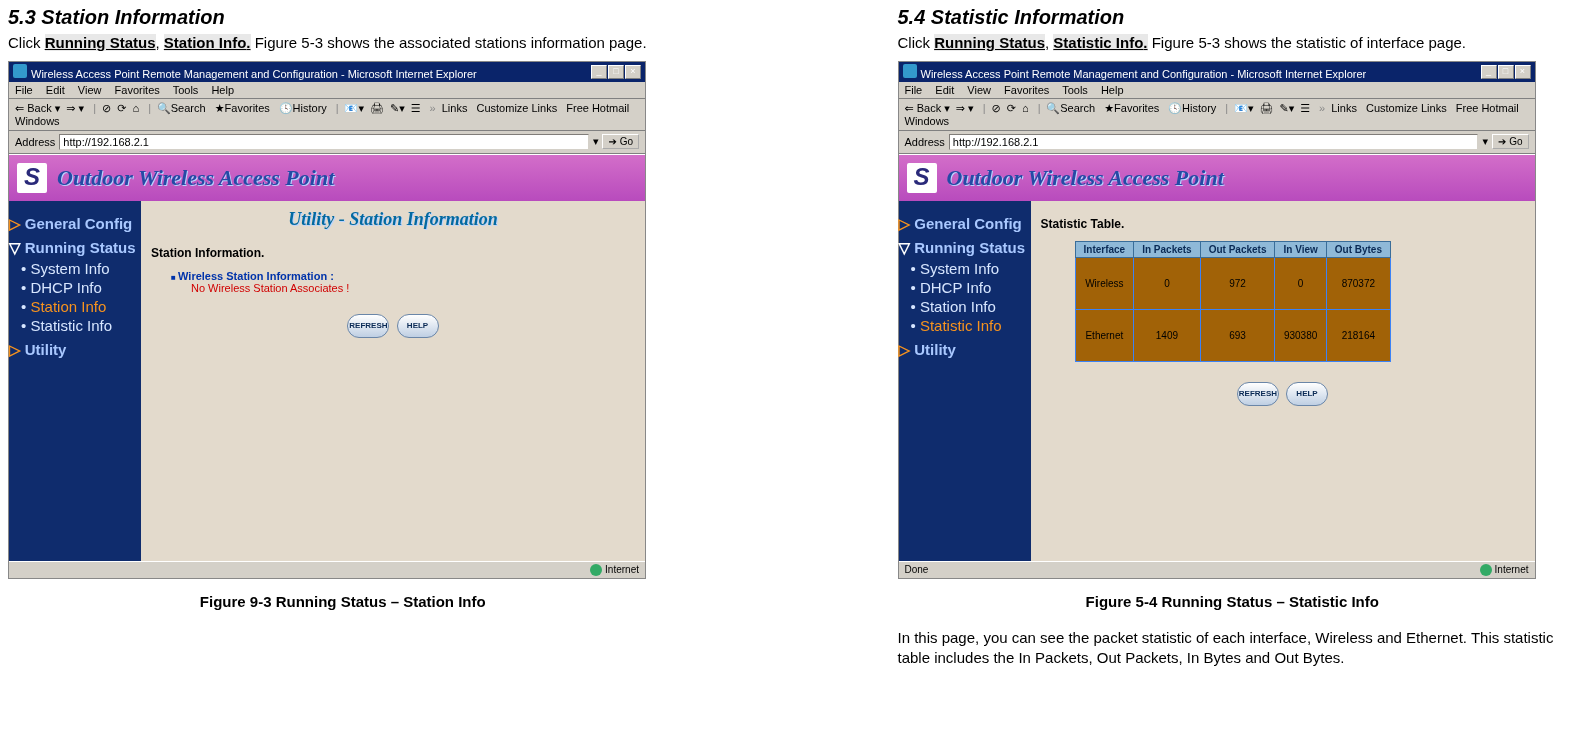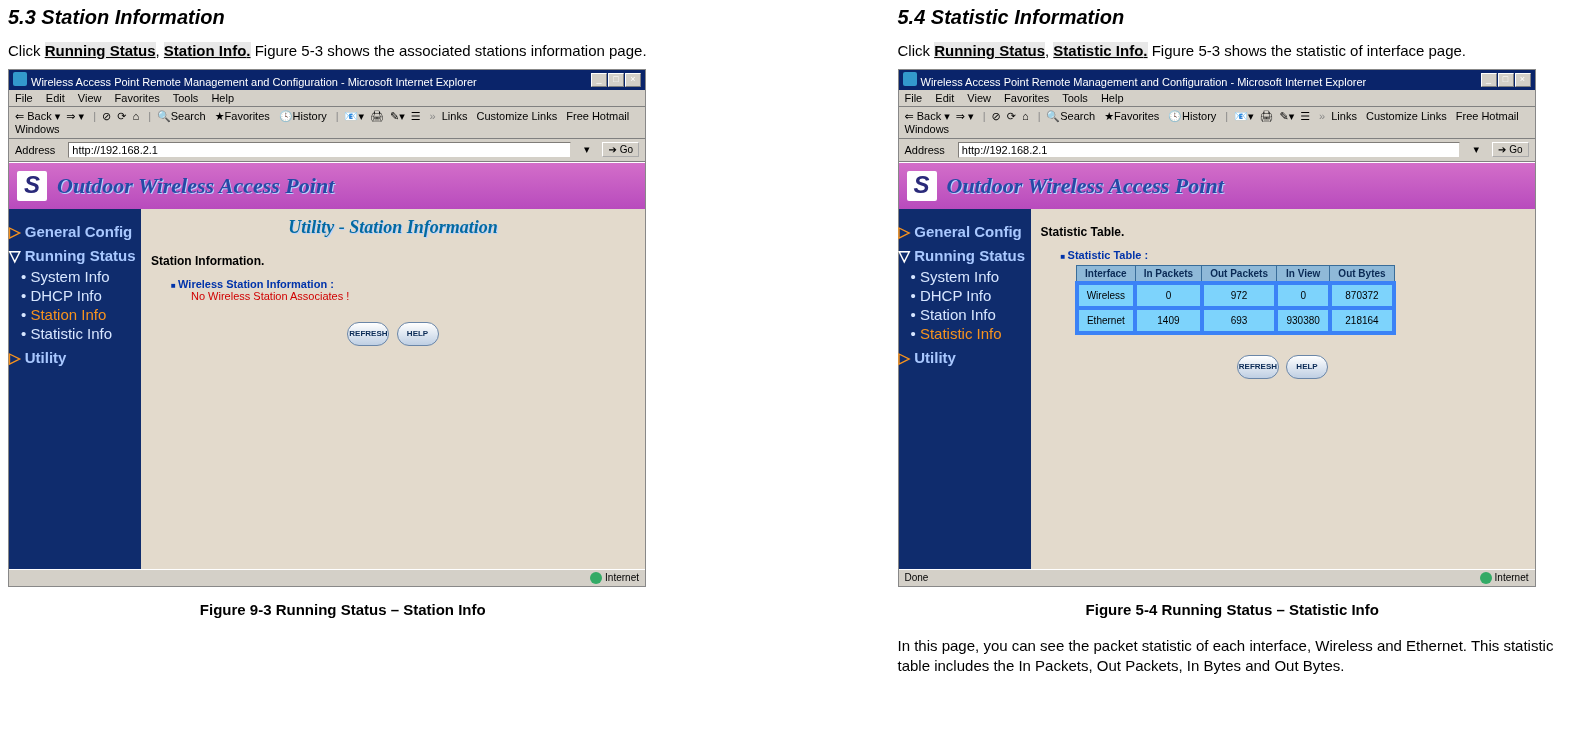--- a/index.html
+++ b/index.html
@@ -1,33 +1,33 @@
 <!DOCTYPE html>
 <html><head>
 <meta charset="utf-8">
 <style>
 body{font-family:Arial,Helvetica,sans-serif;margin:0;display:flex;gap:220px;padding:0 8px}
 .col{width:680px}
 h2{font-style:italic;font-weight:bold;font-size:20px;margin:6px 0 4px}
-.intro{font-size:15px;margin:12px 0 8px;line-height:1.3}
+.intro{font-size:15px;margin:4px 0 8px;line-height:1.3}
 .hl{background:#e8e8e8;font-weight:bold;text-decoration:underline}
 .caption{font-weight:bold;text-align:center;margin:14px 0 18px;font-size:15px}
 .desc{font-size:15px;line-height:1.35}
 
 
 .shot{width:636px;background:#e3dacc;border:1px solid #888;font-family:Tahoma,Arial,sans-serif;font-size:11px;color:#000}
 .titlebar{background:#0a246a;color:#fff;display:flex;align-items:center;padding:2px 4px;font-size:11px;justify-content:space-between}
 .titlebar .ticon{width:14px;height:14px;background:#39c;border-radius:2px;margin-right:4px;display:inline-block}
 .winbtns span{display:inline-block;width:14px;height:12px;background:#d4d0c8;border:1px solid #fff;border-right-color:#808080;border-bottom-color:#808080;margin-left:1px;font-size:9px;text-align:center;line-height:11px}
 .menubar{background:#d4d0c8;padding:2px 6px;border-bottom:1px solid #808080}
 .menubar span{margin-right:10px}
 .toolbar{background:#d4d0c8;padding:3px 6px;border-bottom:1px solid #808080}
 .toolbar .tb-item{margin-right:6px}
 .tb-sep{color:#888;margin:0 3px}
-.addrbar{background:#d4d0c8;padding:3px 6px;border-bottom:1px solid #808080;display:flex;align-items:center;gap:13px}
+.addrbar{background:#d4d0c8;padding:3px 6px;border-bottom:1px solid #808080;display:flex;align-items:center;gap:4px}
 .addrbar .urlbox{background:#fff;border:1px inset #d4d0c8;padding:1px 3px;flex:1}
 .gobtn{background:#d4d0c8;border:1px outset #fff;padding:1px 5px;font-size:10px}
 
 .banner{background:linear-gradient(#d36ec9,#b84bbd);height:46px;display:flex;align-items:center;padding-left:8px;border-top:1px solid #fff}
 .blogo{width:30px;height:30px;background:#fff;border-radius:2px;color:#2a2a7a;font-size:24px;font-weight:bold;font-style:italic;text-align:center;line-height:28px;margin-right:10px}
 .btext{font-family:"Times New Roman",serif;font-style:italic;font-weight:bold;font-size:22px;color:#254aa5;text-shadow:1px 1px 0 #b9d4ff}
 
 .workarea{display:flex;height:360px}
 .sidebar{width:132px;background:#0f2c6d;color:#fff;font-size:15px;padding:8px 0}
 .sidebar .s-head{color:#a9c8ff;font-weight:bold;margin:6px 0 2px}
@@ -40,21 +40,21 @@
 
 .mainpane{flex:1;background:#e3dacc;padding:0 10px}
 .util-title{color:#0369a1;font-weight:bold;font-style:italic;text-align:center;font-size:18px;margin:8px 0;font-family:"Times New Roman",serif;text-shadow:1px 1px 0 #b9d4ff}
 .sec-label{color:#000000;font-weight:bold;font-size:12px;margin:16px 0 10px}
 .sub{color:#0033aa;font-size:11px;font-weight:bold;margin-left:20px}
 .sub::before{content:"■ ";font-size:8px}
 .msg{color:#d00000;font-size:11px;margin-left:40px}
 
 .stat-table{border-collapse:collapse;margin:4px 0 0 34px;font-size:10px}
 .stat-table th{background:#8fb9d8;border:1px solid #3a6d99;padding:2px 8px;color:#0a2a55;font-weight:bold}
-.stat-table td{background:#7dd3fc;border:4px solid #3b82f6;padding:5px 8px;text-align:center}
+.stat-table td{background:#a16207;border:1px solid #3b82f6;padding:20px 8px;text-align:center}
 
 .btnrow{text-align:center;margin-top:20px}
 .rbtn{display:inline-block;width:40px;height:22px;border-radius:12px;background:linear-gradient(#fff,#bfcfe3);border:1px solid #6a86a8;font-size:8px;font-weight:bold;color:#0a2a55;line-height:22px;margin:0 2px}
 
 .statusbar{background:#d4d0c8;border-top:1px solid #fff;padding:2px 6px;display:flex;justify-content:space-between;font-size:10px}
 .statusbar .zone{display:flex;align-items:center;gap:3px}
 .globe{width:12px;height:12px;background:#3a6;border-radius:50%;display:inline-block}
 </style>
 </head>
 <body>
@@ -183,21 +183,20 @@
         <ul>
           <li>System Info</li>
           <li>DHCP Info</li>
           <li>Station Info</li>
           <li class="curr">Statistic Info</li>
         </ul>
         <div class="s-head"><span class="tri">▷</span> <span>Utility</span></div>
       </div>
       <div class="mainpane">
         <div class="sec-label">Statistic Table.</div>
-        <div class="sub">Statistic Table :</div>
         <table class="stat-table">
           <tbody>
               <tr>
             <th>Interface</th>
             <th>In Packets</th>
             <th>Out Packets</th>
             <th>In View</th>
             <th>Out Bytes</th>
           </tr>
           <tr>

